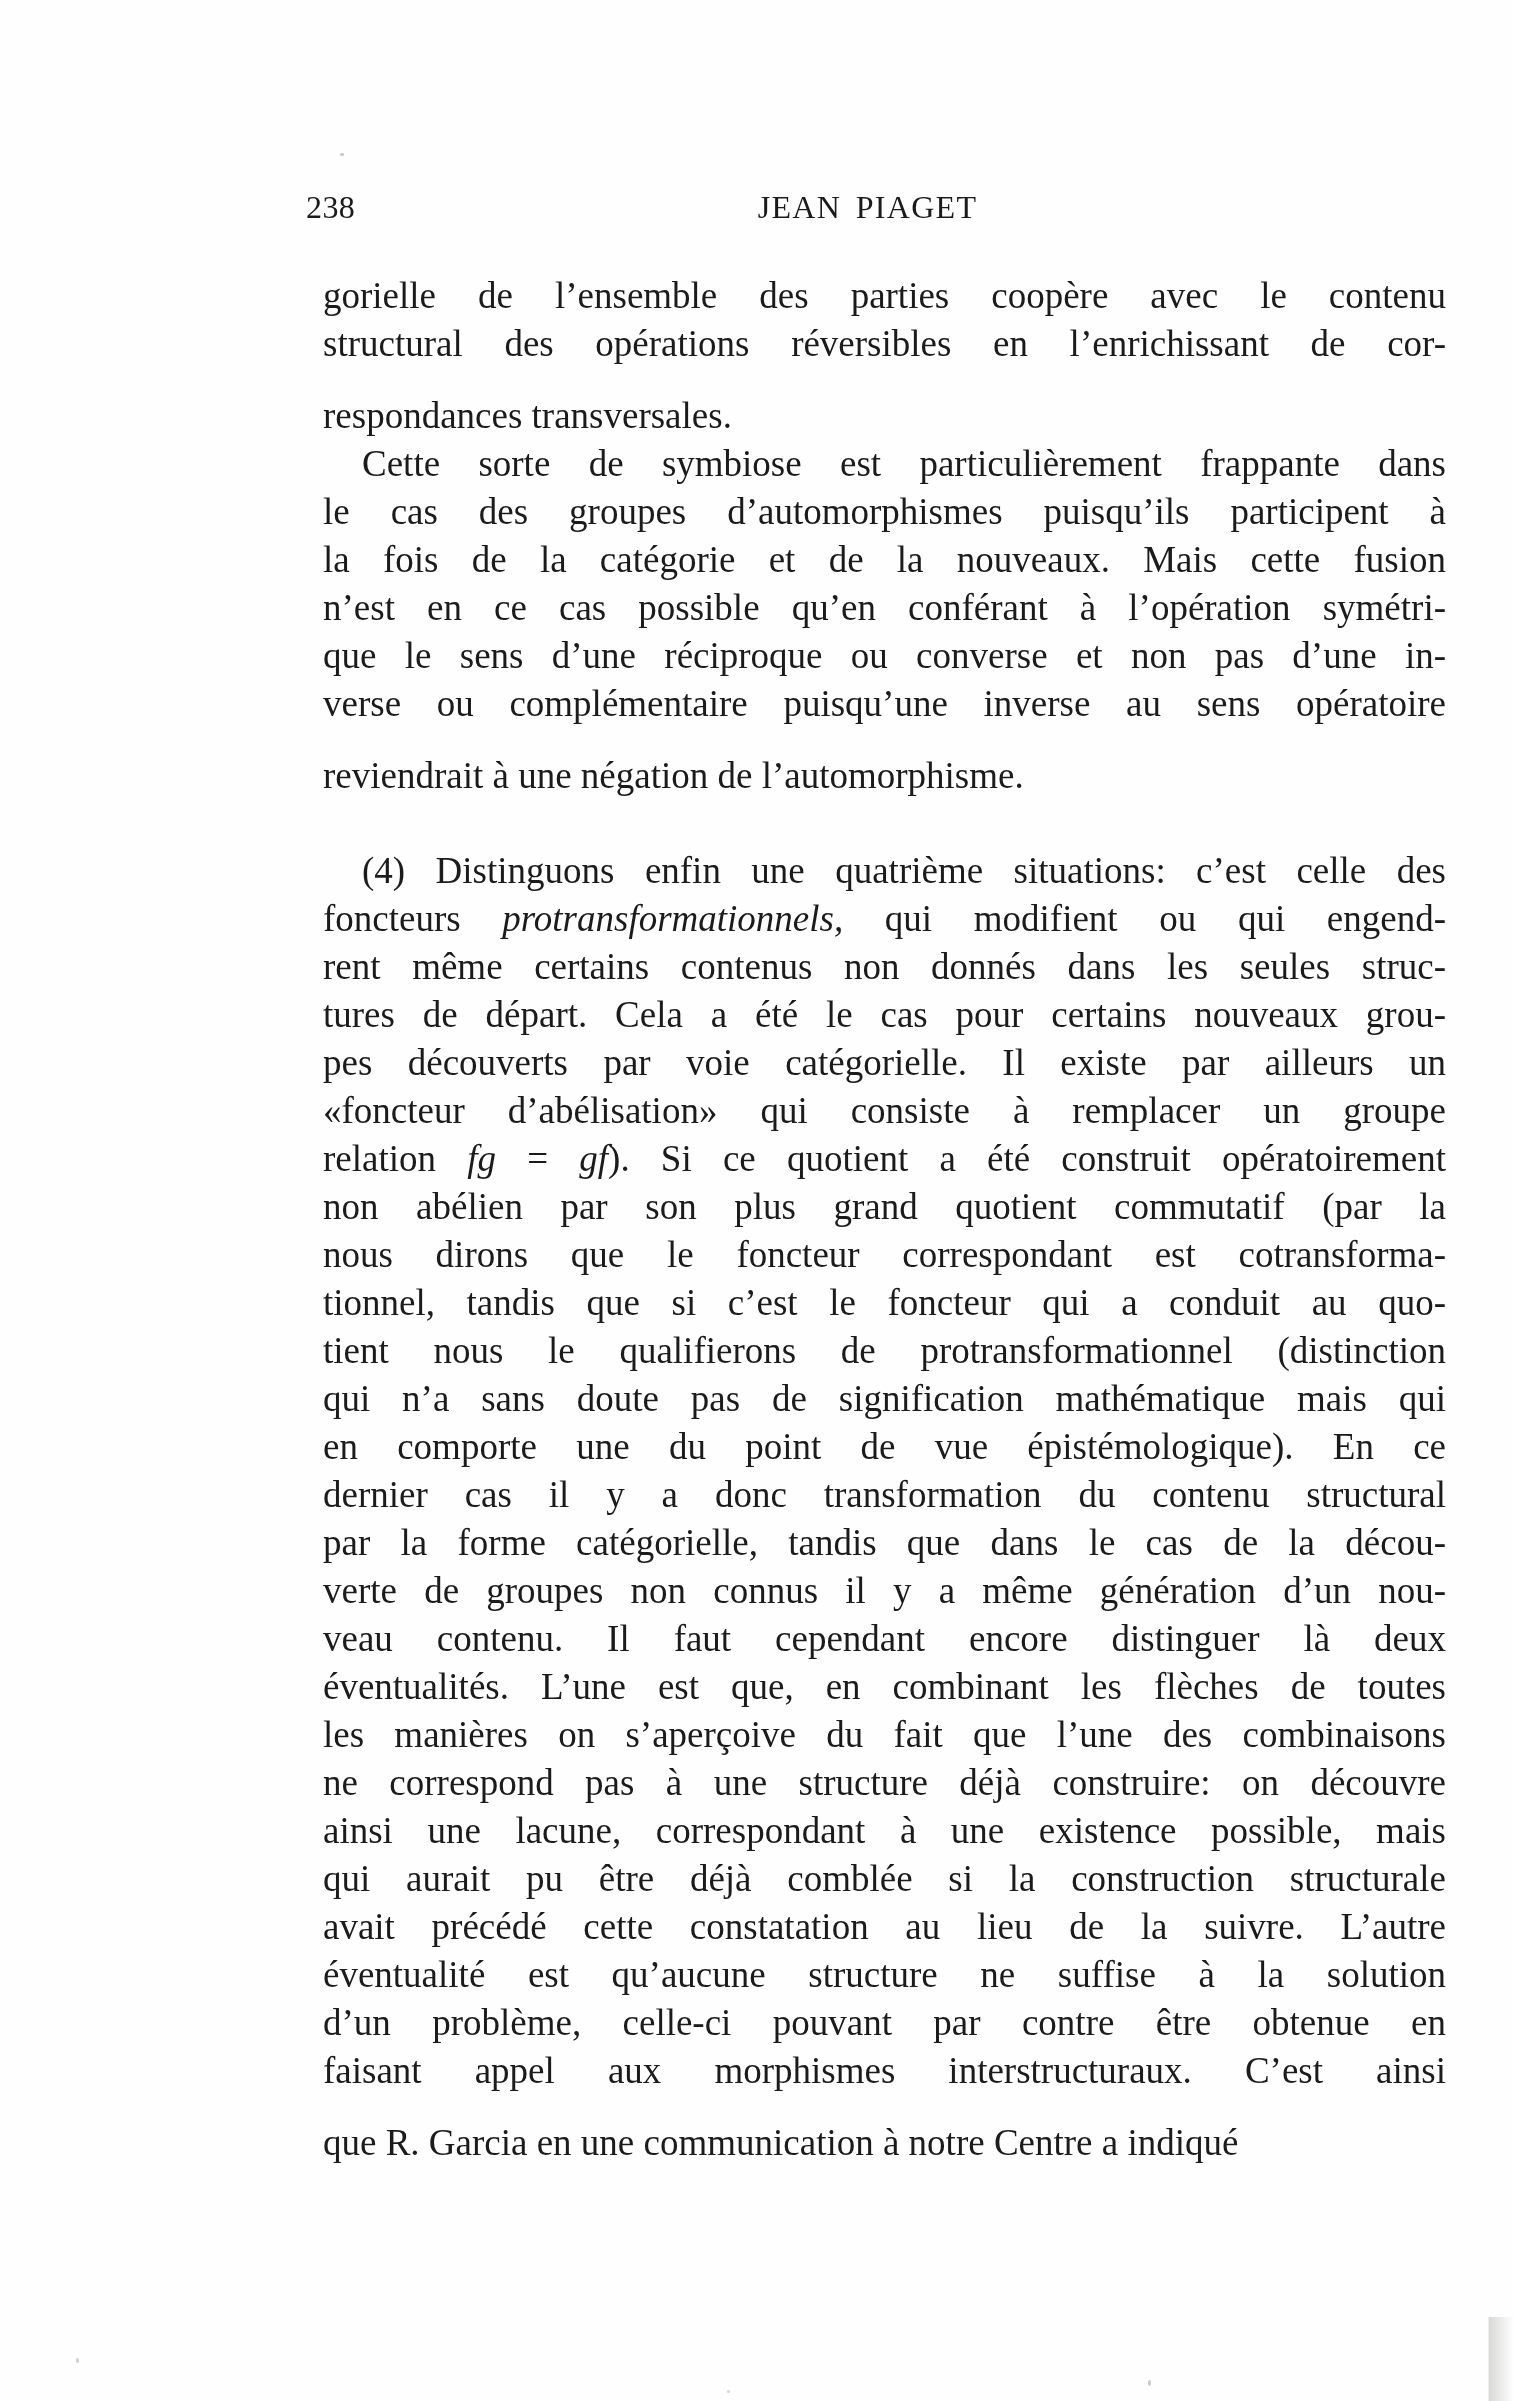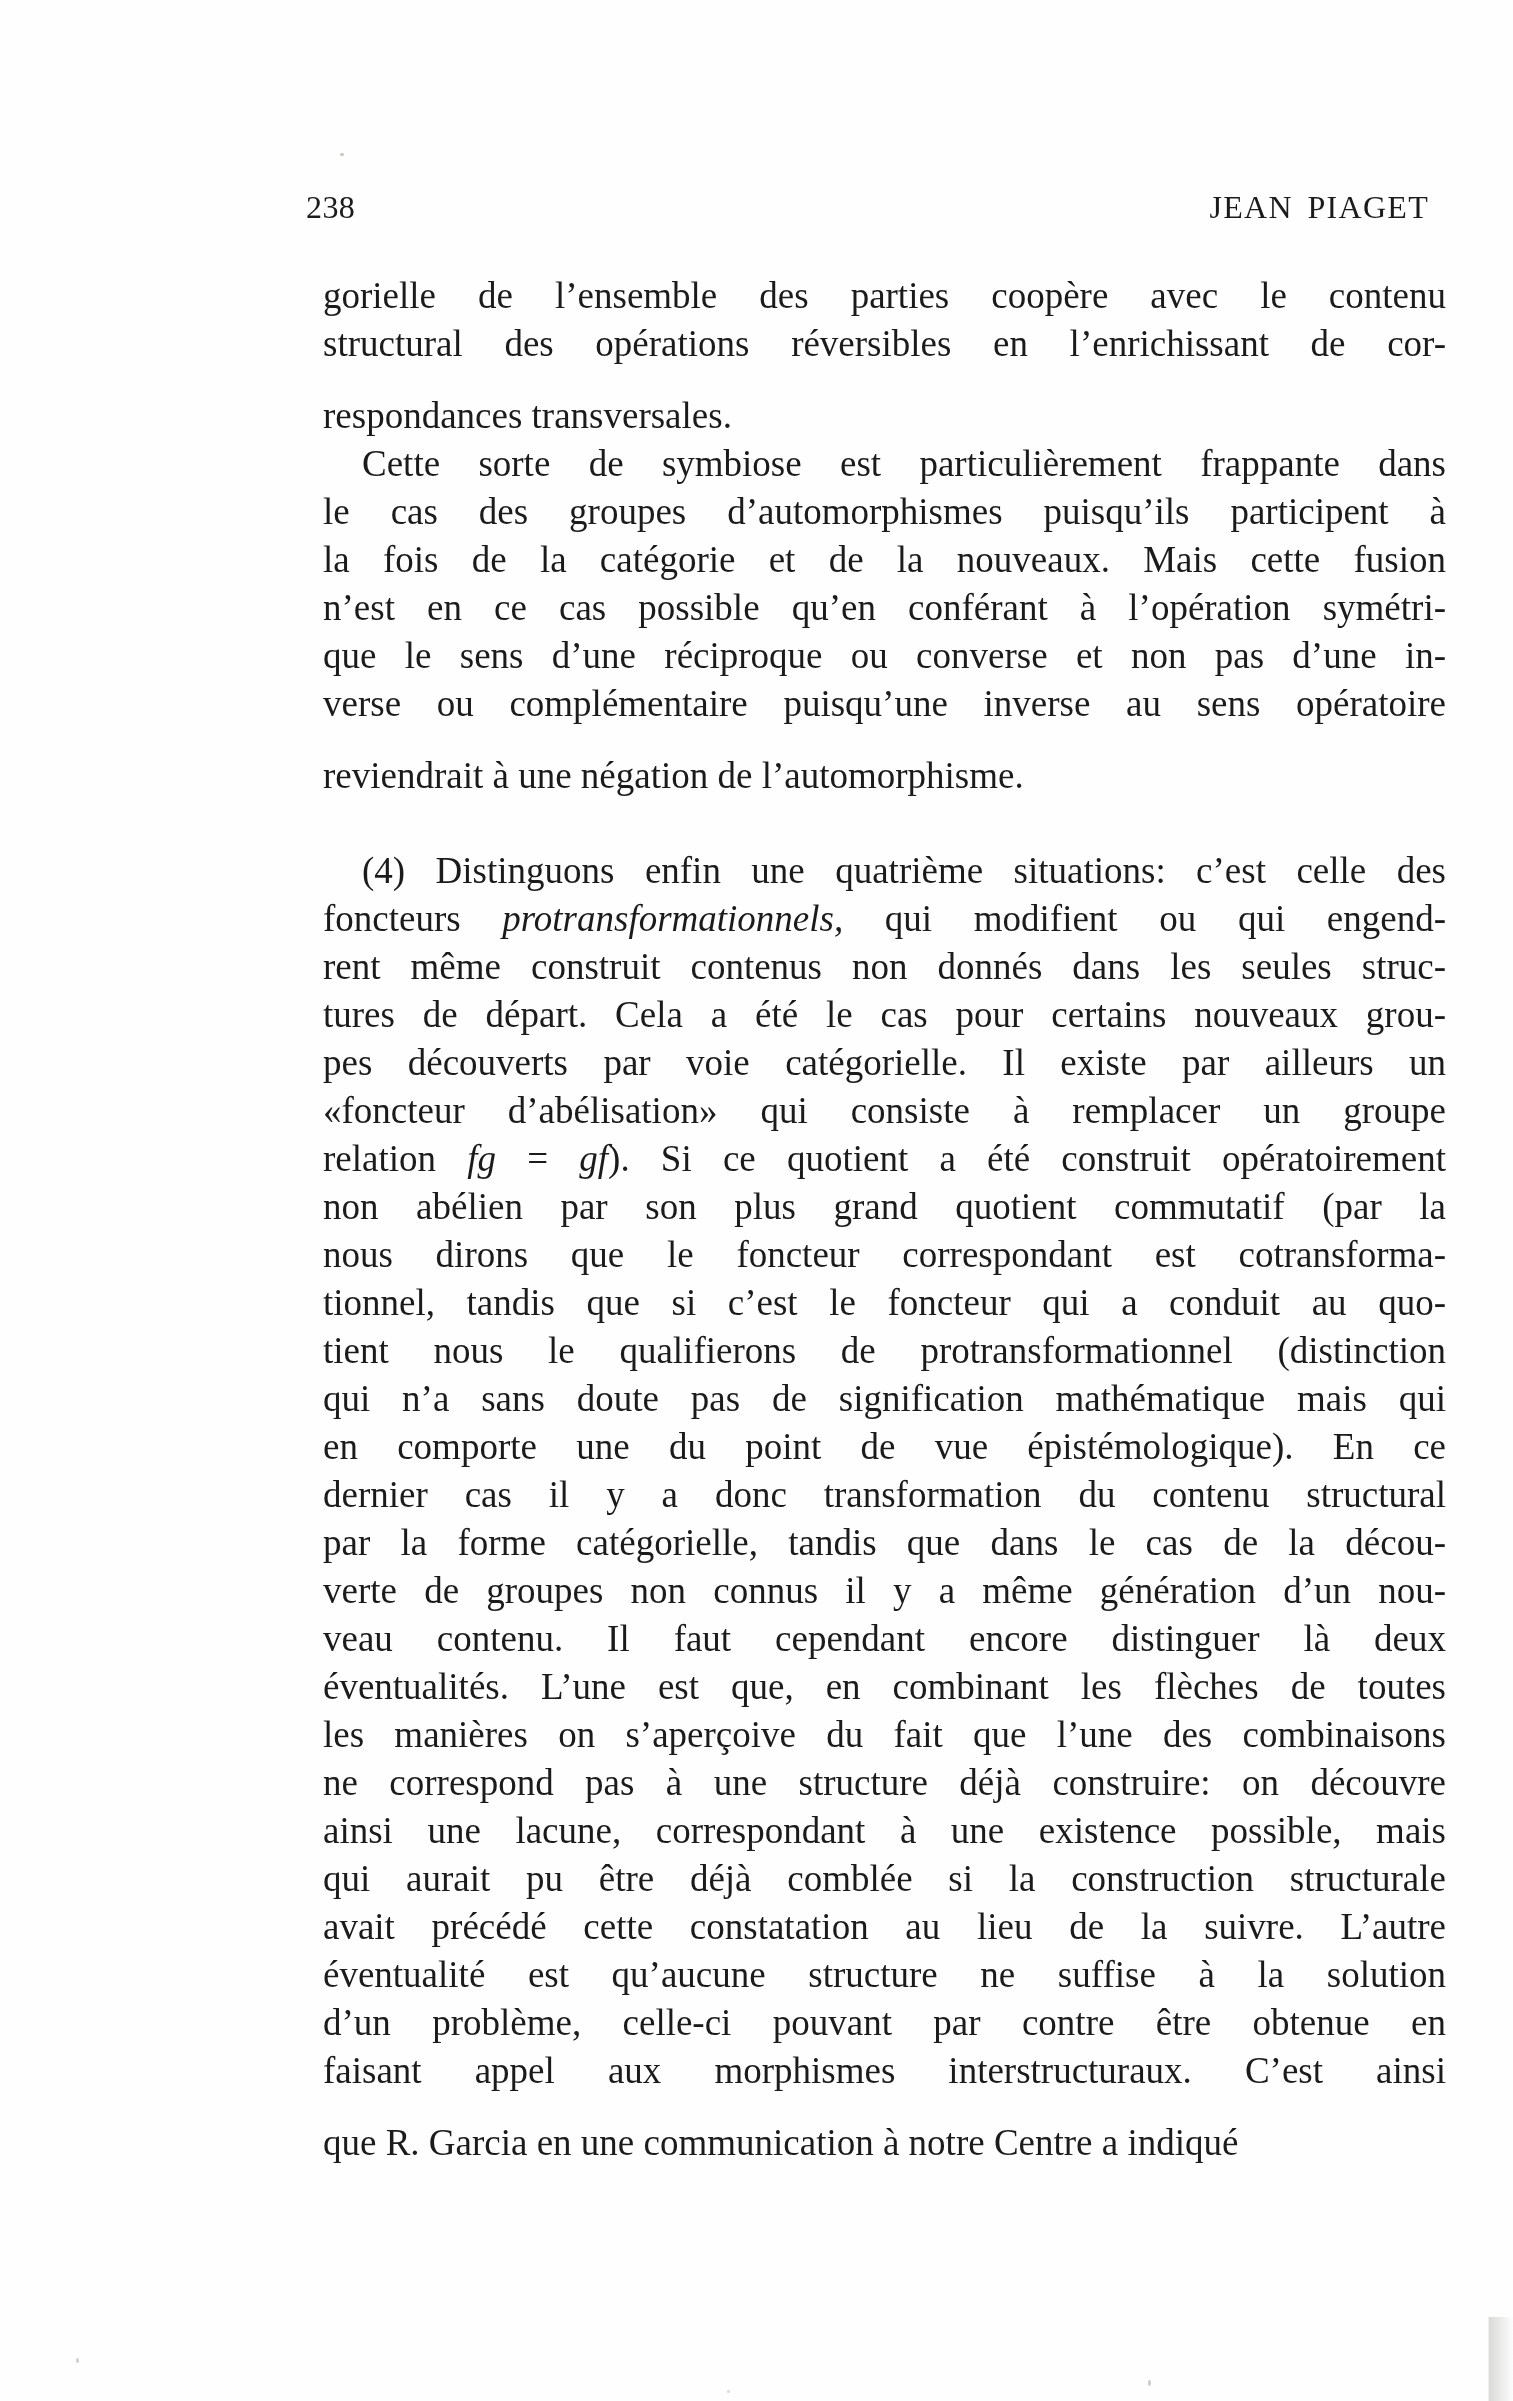--- a/index.html
+++ b/index.html
@@ -33,21 +33,21 @@
     top: 0;
     font-size: 32px;
     line-height: 35px;
     letter-spacing: 0.4px;
   }
   .running-title {
     position: absolute;
     left: 0;
     top: 0;
     width: 100%;
-    text-align: right;
+    text-align: center;
     font-size: 32px;
     line-height: 35px;
     letter-spacing: 1.3px;
     word-spacing: 5.3px;
     font-family: Liberation Serif, serif;
   }
   
   .body-text {
     position: absolute;
     left: 323px;
@@ -112,21 +112,21 @@
         <div class="text-line">le cas des groupes d’automorphismes puisqu’ils participent à</div>
         <div class="text-line">la fois de la catégorie et de la nouveaux. Mais cette fusion</div>
         <div class="text-line">n’est en ce cas possible qu’en conférant à l’opération symétri-</div>
         <div class="text-line">que le sens d’une réciproque ou converse et non pas d’une in-</div>
         <div class="text-line">verse ou complémentaire puisqu’une inverse au sens opératoire</div>
         <div class="text-line para-last">reviendrait à une négation de l’automorphisme.</div>
       </div>
       <div class="paragraph space-before">
         <div class="text-line indent">(4) Distinguons enfin une quatrième situations: c’est celle des</div>
         <div class="text-line">foncteurs <i>protransformationnels,</i> qui modifient ou qui engend-</div>
-        <div class="text-line">rent même construit contenus non donnés dans les seules struc-</div>
+        <div class="text-line">rent même certains contenus non donnés dans les seules struc-</div>
         <div class="text-line">tures de départ. Cela a été le cas pour certains nouveaux grou-</div>
         <div class="text-line">pes découverts par voie catégorielle. Il existe par ailleurs un</div>
         <div class="text-line">«foncteur d’abélisation» qui consiste à remplacer un groupe</div>
         <div class="text-line">relation <i>fg</i> = <i>gf</i>). Si ce quotient a été construit opératoirement</div>
         <div class="text-line">non abélien par son plus grand quotient commutatif (par la</div>
         <div class="text-line">nous dirons que le foncteur correspondant est cotransforma-</div>
         <div class="text-line">tionnel, tandis que si c’est le foncteur qui a conduit au quo-</div>
         <div class="text-line">tient nous le qualifierons de protransformationnel (distinction</div>
         <div class="text-line">qui n’a sans doute pas de signification mathématique mais qui</div>
         <div class="text-line">en comporte une du point de vue épistémologique). En ce</div>

